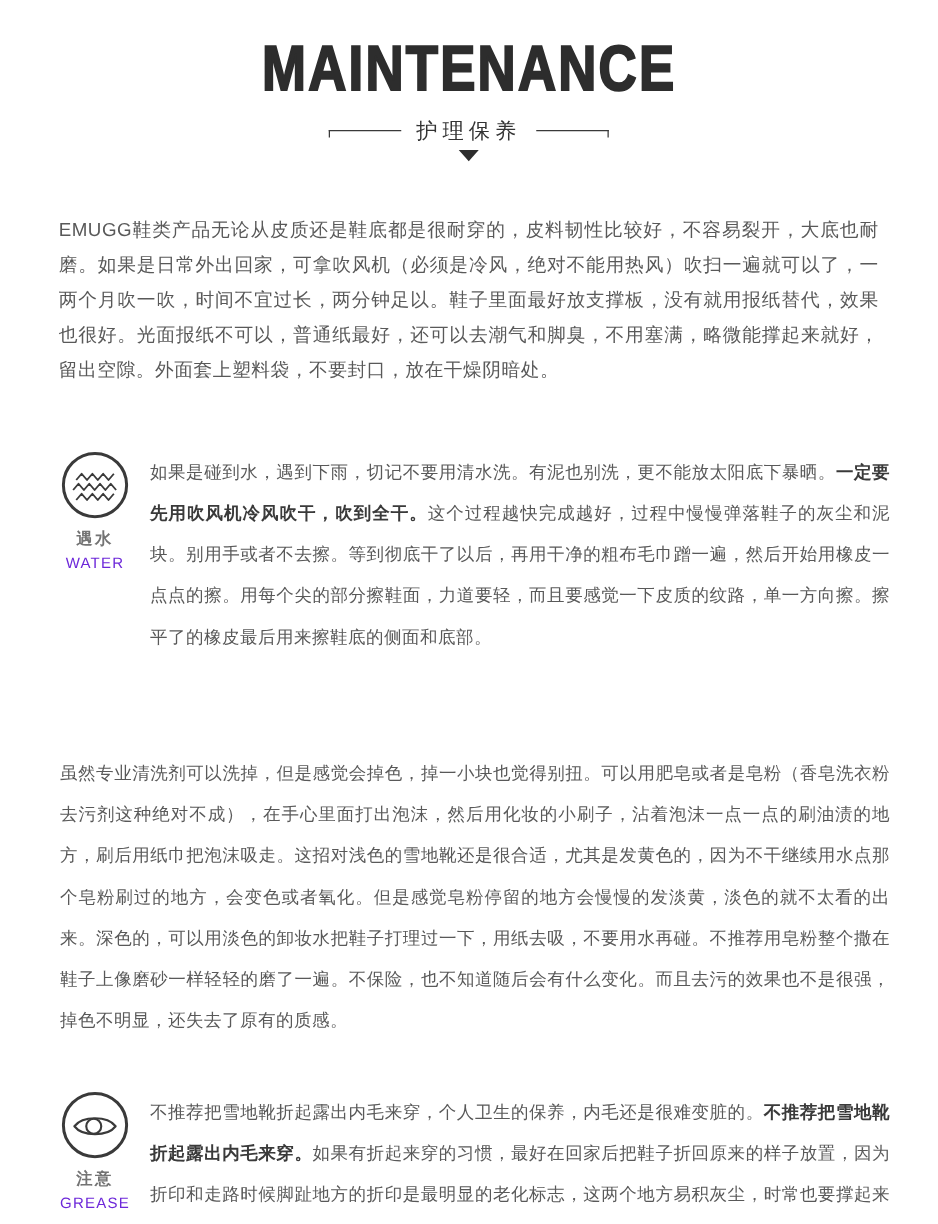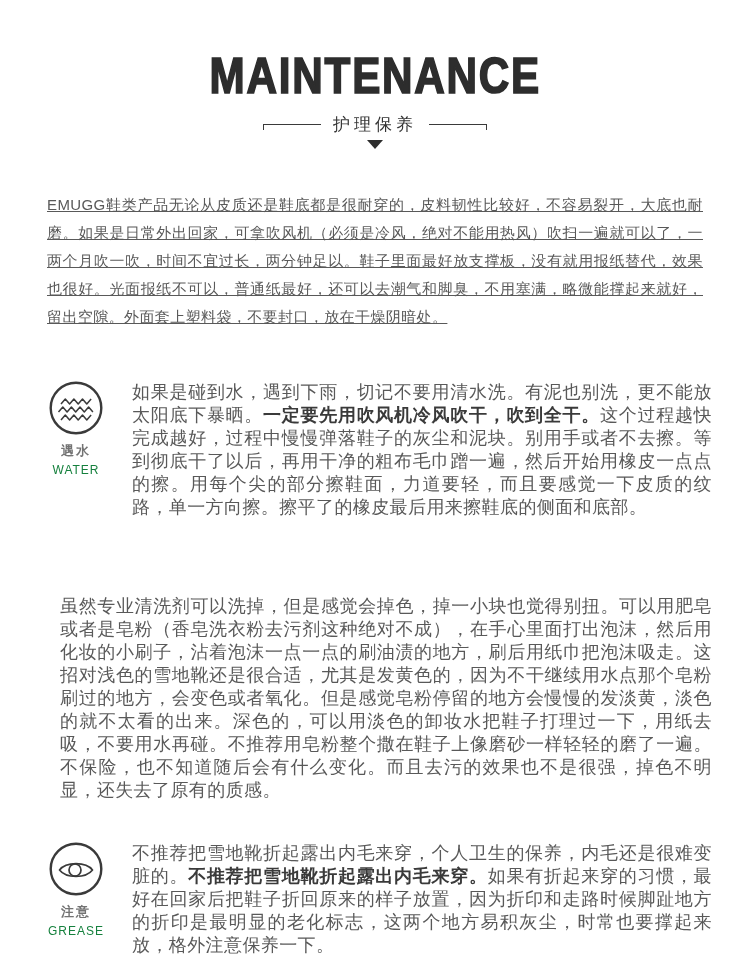--- a/index.html
+++ b/index.html
@@ -10,21 +10,21 @@
     color: #595959;
   }
   .page {
     position: relative;
     width: 750px;
     height: 979px;
     background: #ffffff;
     overflow: hidden;
   }
   
-  .header { text-align: center; padding-top: 52px; }
+  .header { text-align: center; padding-top: 32px; }
   .title {
     display: inline-block;
     font-size: 48px;
     font-weight: bold;
     color: #2d2d2d;
     letter-spacing: 2px;
     -webkit-text-stroke: 1.6px #2d2d2d;
     transform: scaleX(0.88) scaleY(1.06);
     transform-origin: center;
     line-height: 1;
@@ -62,21 +62,20 @@
     border-top: 9px solid #2d2d2d;
   }
   
   .intro {
     margin: 42px 47px 0 47px;
     font-size: 15px;
     line-height: 28px;
     letter-spacing: 0.4px;
     text-align: justify;
     color: #595959;
-    text-decoration: underline;
   }
   
   .care-section {
     display: flex;
     align-items: flex-start;
     padding: 0 38px 0 40px;
   }
   .care-section.water  { margin-top: 50px; }
   .care-section.grease { margin-top: 76px; }
   .care-section.notice { margin-top: 40px; }
@@ -90,28 +89,28 @@
   .label-cn {
     margin-top: 7px;
     font-size: 13px;
     color: #737373;
     letter-spacing: 2px;
     font-weight: bold;
   }
   .label-en {
     margin-top: 3px;
     font-size: 12px;
-    color: #15803d;
+    color: #6d28d9;
     letter-spacing: 1px;
   }
   .section-text {
     flex: 1;
-    margin-left: 20px;
-    font-size: 18px;
-    line-height: 23px;
+    margin-left: 8px;
+    font-size: 14px;
+    line-height: 33px;
     letter-spacing: 0.4px;
     text-align: justify;
     color: #595959;
   }
   .section-text .em-run { font-weight: bold; color: #3a3a3a; }
 </style>
 </head>
 <body>
 
 <div class="page">

